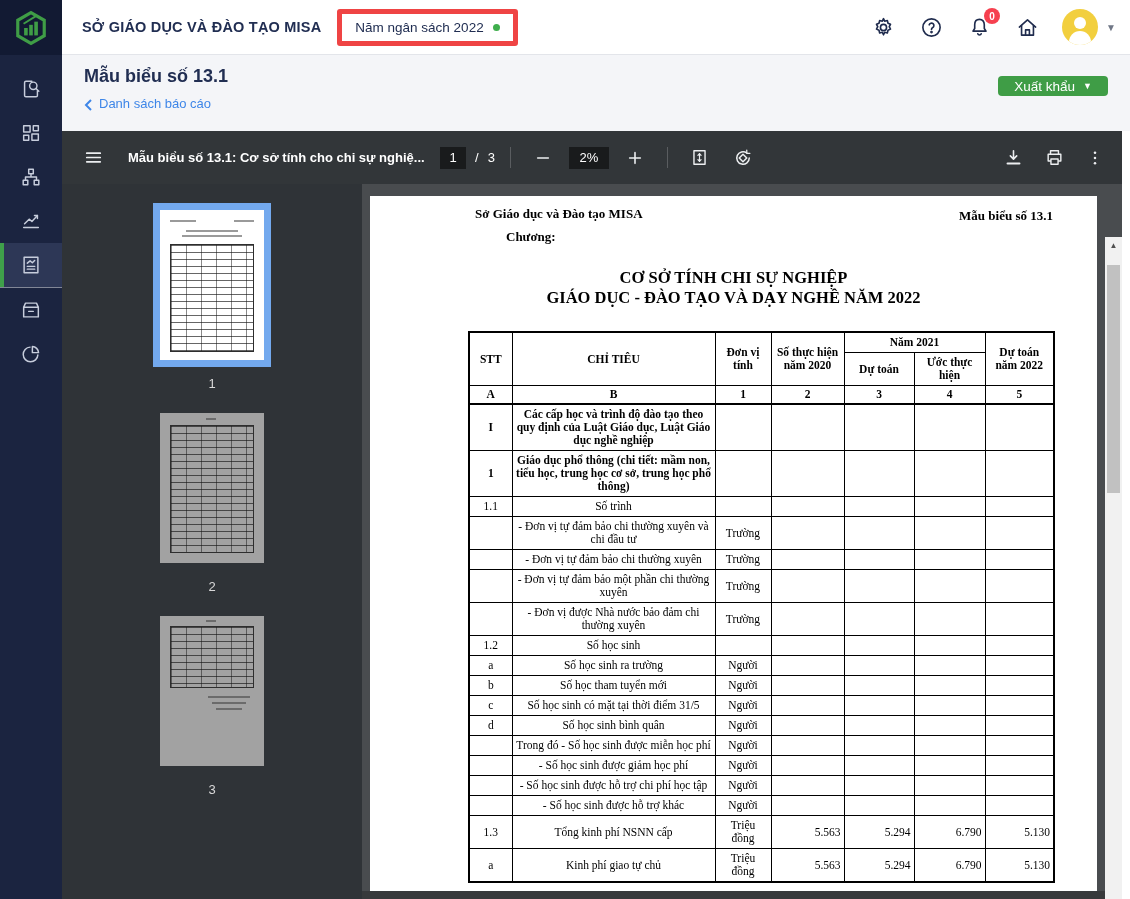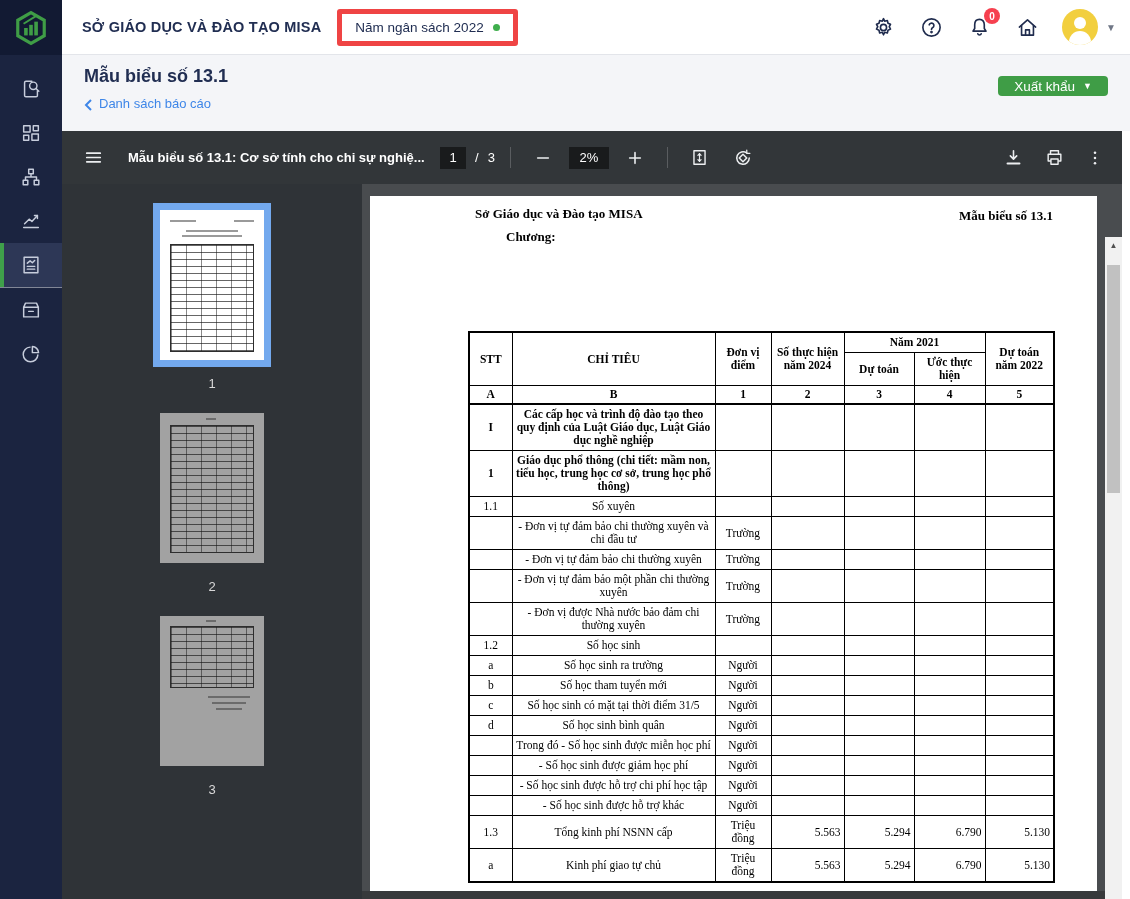--- a/index.html
+++ b/index.html
@@ -336,37 +336,41 @@
     </div>
     <div class="thumb-num">3</div>
   </div>
         </div>
 
       <div class="pdf-main">
         <div class="pdf-page">
           <div class="doc-head-left">Sở Giáo dục và Đào tạo MISA</div>
           <div class="doc-chapter">Chương:</div>
           <div class="doc-head-right">Mẫu biểu số 13.1</div>
+          <div class="doc-title">
+            <div>CƠ SỞ TÍNH CHI SỰ NGHIỆP</div>
+            <div>GIÁO DỤC - ĐÀO TẠO VÀ DẠY NGHỀ NĂM 2022</div>
+          </div>
 
           <table class="report">
             <colgroup>
               <col style="width:43px">
                 <col style="width:203px">
                 <col style="width:56px">
               <col style="width:73px">
                 <col style="width:70px">
                 <col style="width:71px">
                 <col style="width:69px">
             </colgroup>
             <thead>
               <tr>
                 <th rowspan="2">STT</th>
                 <th rowspan="2">CHỈ TIÊU</th>
-                <th rowspan="2">Đơn vị điểm</th>
-                <th rowspan="2">Số thực hiện năm 2024</th>
+                <th rowspan="2">Đơn vị tính</th>
+                <th rowspan="2">Số thực hiện năm 2020</th>
                 <th colspan="2">Năm 2021</th>
                 <th rowspan="2">Dự toán năm 2022</th>
               </tr>
               <tr>
                 <th>Dự toán</th>
                 <th>Ước thực hiện</th>
               </tr>
               <tr class="col-labels">
                 <td>A</td>
                 <td>B</td>
@@ -391,21 +395,21 @@
     <td class="c-stt">1</td>
     <td class="c-label">Giáo dục phổ thông (chi tiết: mầm non, tiểu học, trung học cơ sở, trung học phổ thông)</td>
     <td class="c-unit"></td>
     <td class="c-val"></td>
     <td class="c-val"></td>
     <td class="c-val"></td>
     <td class="c-val"></td>
   </tr>
                 <tr>
     <td class="c-stt">1.1</td>
-    <td class="c-label">Số xuyên</td>
+    <td class="c-label">Số trình</td>
     <td class="c-unit"></td>
     <td class="c-val"></td>
     <td class="c-val"></td>
     <td class="c-val"></td>
     <td class="c-val"></td>
   </tr>
                 <tr>
     <td class="c-stt"></td>
     <td class="c-label">- Đơn vị tự đảm bảo chi thường xuyên và chi đầu tư</td>
     <td class="c-unit">Trường</td>

